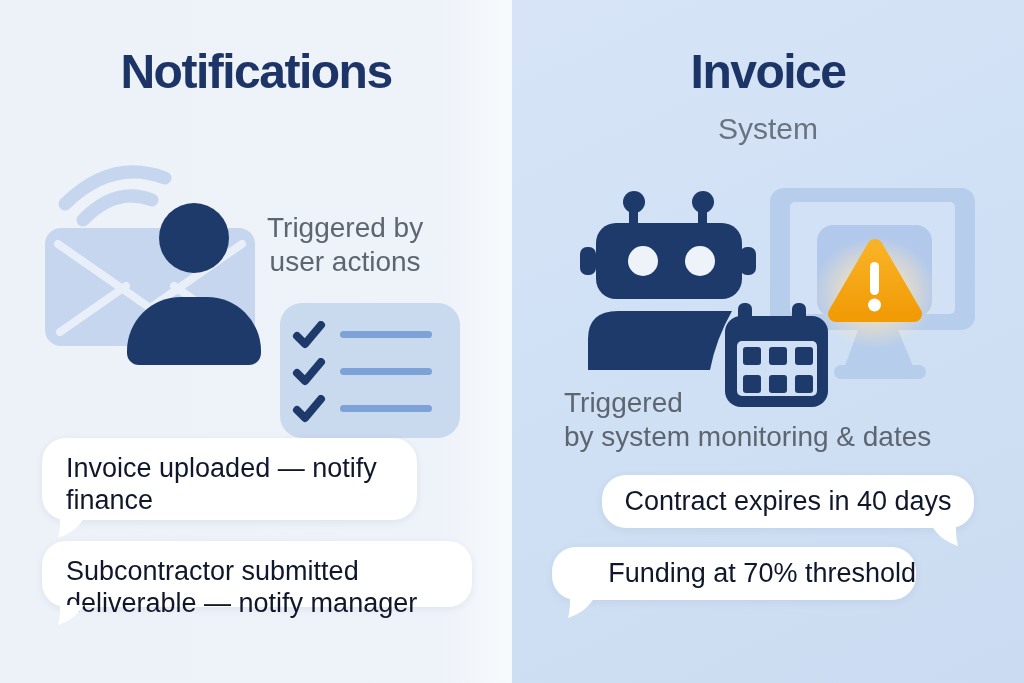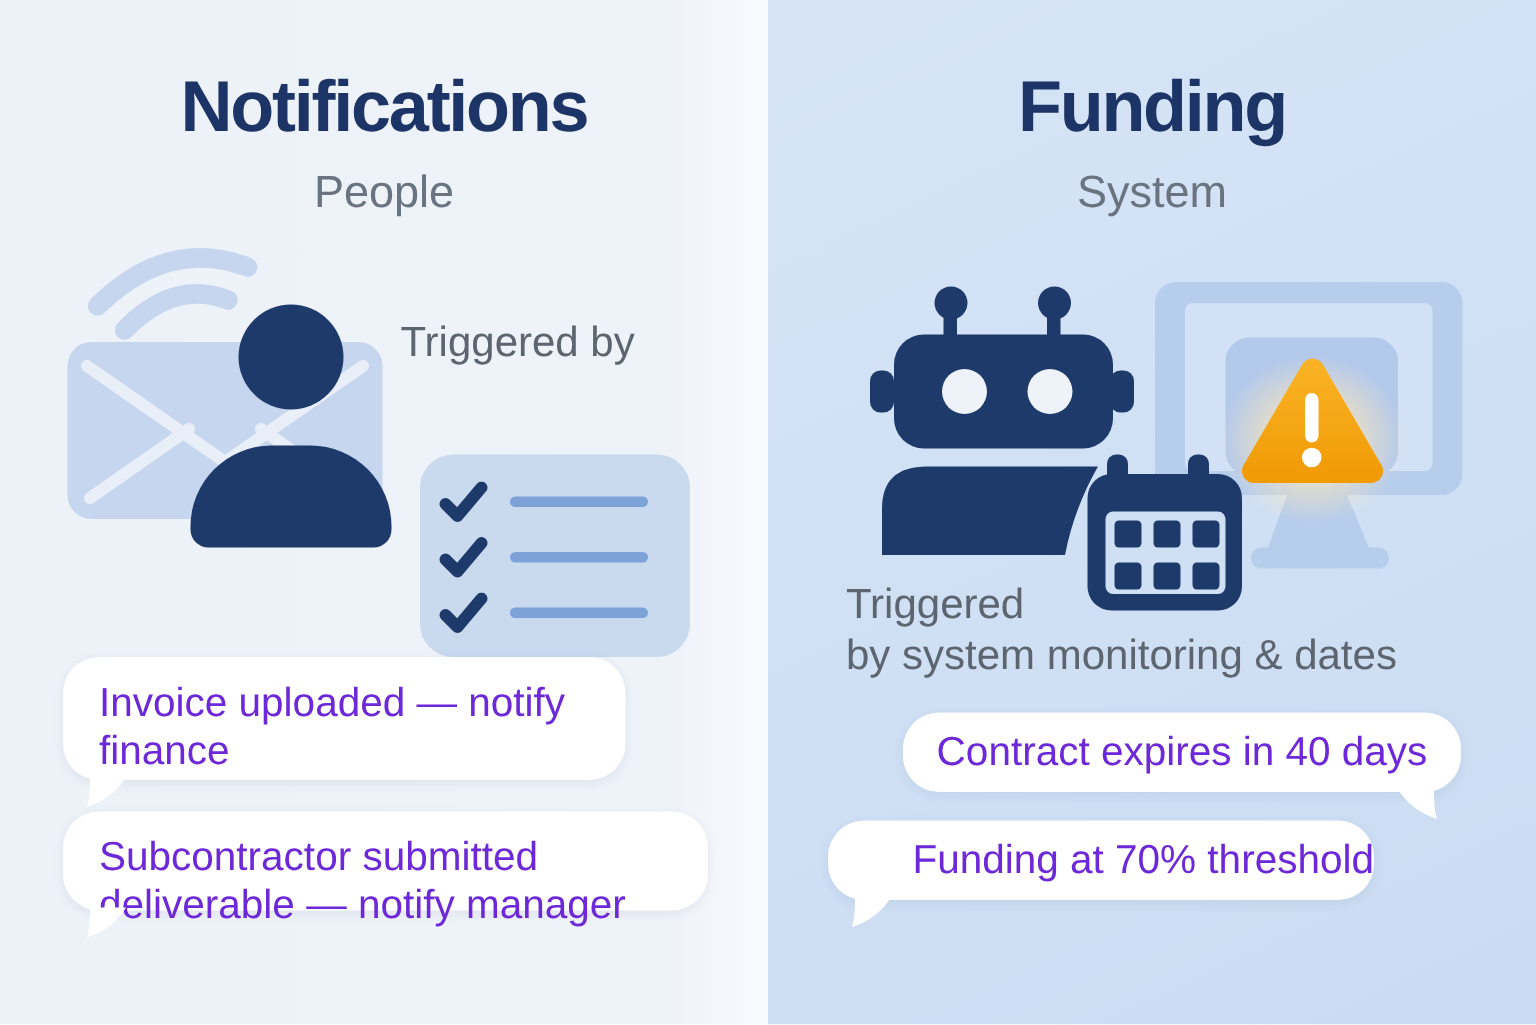--- a/index.html
+++ b/index.html
@@ -31,21 +31,21 @@
                  border-radius:54px 54px 12px 12px; background:#1d3a6b; }
 
   
   .checklist { position:absolute; left:280px; top:303px; width:180px; height:135px;
                background:#c9d9ee; border-radius:22px; padding:15px 0 0 12px; }
   .check-row { display:flex; align-items:center; gap:14px; height:33px; margin-bottom:4px; }
   .check-line { width:92px; height:7px; border-radius:4px; background:#7ca2d7; }
 
   
   .bubble { position:absolute; background:#ffffff; border-radius:24px;
-            color:#6d28d9; font-size:27px; line-height:1.2;
+            color:#0f172a; font-size:27px; line-height:1.2;
             box-shadow:0 2px 8px rgba(30,50,90,.07); }
   .bubble .txt { display:block; }
   .bubble-l1 { left:42px; top:438px; width:375px; height:82px; padding:14px 24px; }
   .bubble-l2 { left:42px; top:541px; width:430px; height:66px; padding:14px 24px; }
   .bubble-r1 { left:90px; top:475px; width:372px; height:53px;
                display:flex; align-items:center; justify-content:center; white-space:nowrap; }
   .bubble-r2 { left:40px; top:547px; width:364px; height:53px;
                display:flex; align-items:center; justify-content:flex-end; white-space:nowrap; }
   .tail { position:absolute; width:34px; height:24px; bottom:-20px; }
   .tail-left  { left:14px; }
@@ -59,21 +59,20 @@
   svg { display:block; }
 </style>
 </head>
 <body>
 
 <div class="canvas">
 
   <section class="panel left">
 
     <h1 class="title">Notifications</h1>
-    <div class="subtitle">People</div>
 
     <div class="left-cluster">
       <svg width="230" height="195" viewBox="0 0 230 195">
 
         <g fill="none" stroke="#c5d6ee" stroke-width="13" stroke-linecap="round">
           <path d="M 25 44 Q 72 -2 125 18"></path>
           <path d="M 43 60 Q 76 26 112 40"></path>
         </g>
 
         <rect x="5" y="68" width="210" height="118" rx="16" fill="#c5d6ee"></rect>
@@ -83,20 +82,21 @@
           <path d="M 200 172 L 134 126"></path>
         </g>
       </svg>
     </div>
 
     <div class="person-head"></div>
     <div class="person-body"></div>
 
     <div class="caption caption-left">
       <span>Triggered by</span><br>
+      <span>user actions</span>
     </div>
 
     <div class="checklist">
       <div class="check-row">
         <svg width="34" height="28" viewBox="0 0 34 28">
           <path d="M 5 15 L 13 23 L 29 4" fill="none" stroke="#1d3a6b" stroke-width="8" stroke-linecap="round" stroke-linejoin="round"></path>
         </svg>
         <div class="check-line"></div>
       </div>
       <div class="check-row">
@@ -122,21 +122,21 @@
     <div class="bubble bubble-l2">
       <span class="txt">Subcontractor submitted deliverable — notify manager</span>
       <svg class="tail tail-left" viewBox="0 0 34 24">
         <path d="M 4 2 L 28 2 C 23 11 14 18 2 22 C 4 15 4 8 4 2 Z" fill="#ffffff"></path>
       </svg>
     </div>
   </section>
 
   <section class="panel right">
 
-    <h1 class="title">Funding</h1>
+    <h1 class="title">Invoice</h1>
     <div class="subtitle">System</div>
 
     <div class="monitor-wrap">
       <svg width="220" height="200" viewBox="0 0 220 200">
         <defs>
           <radialGradient id="glow" cx="50%" cy="50%" r="50%">
             <stop offset="0%" stop-color="#fff2d4" stop-opacity="0.95"></stop>
             <stop offset="55%" stop-color="#ffe6b8" stop-opacity="0.55"></stop>
             <stop offset="100%" stop-color="#ffe6b8" stop-opacity="0"></stop>
           </radialGradient>

